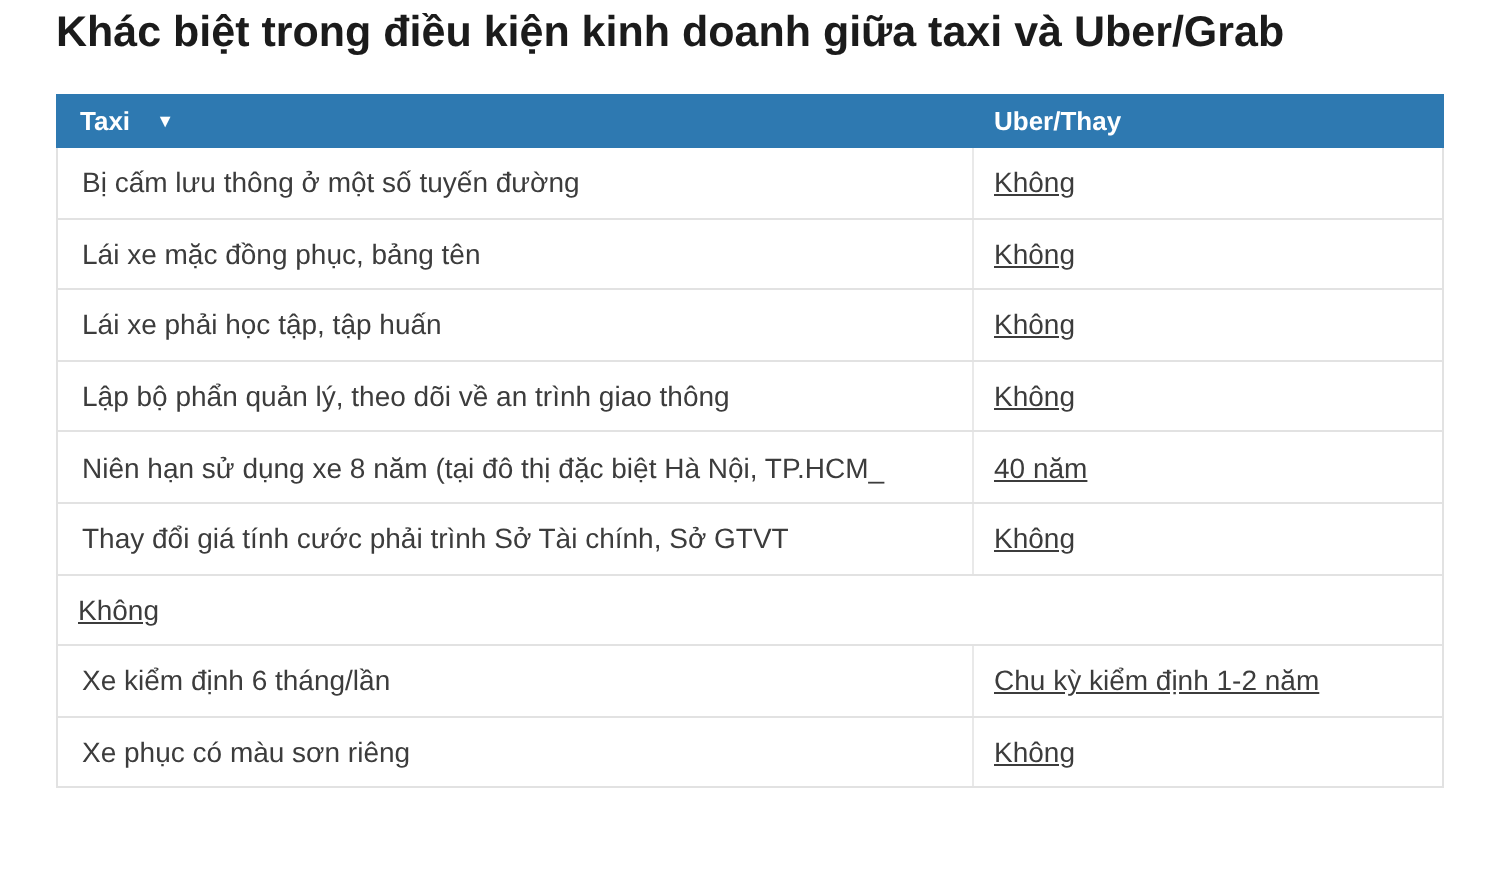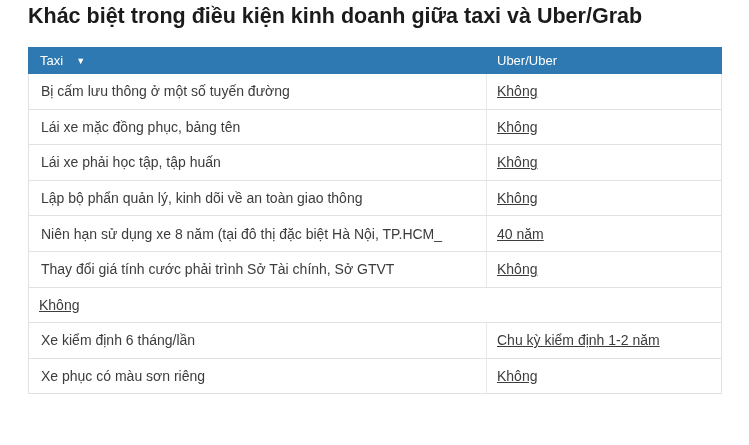--- a/index.html
+++ b/index.html
@@ -30,21 +30,21 @@
     top: 47px;
     width: 694px;
   }
   .thead {
     display: flex;
     align-items: center;
     height: 27px;
     background: var(--header-bg, #2e79b1);
     color: var(--header-text, #ffffff);
     font-size: 13px;
-    font-weight: normal;
+    font-weight: bold;
   }
   .th {
     box-sizing: border-box;
     display: flex;
     align-items: center;
     cursor: pointer;
   }
   .th-taxi  { flex: 0 0 459px; padding-left: 12px; }
   .th-uber  { flex: 1 1 auto;  padding-left: 10px; }
   .sort-icon {
@@ -92,39 +92,39 @@
 <h1 class="page-title">Khác biệt trong điều kiện kinh doanh giữa taxi và Uber/Grab</h1>
 
 <div class="table-wrap">
 
   <div class="thead">
     <div class="th th-taxi">
       <span>Taxi</span>
       <span class="sort-icon">▼</span>
     </div>
     <div class="th th-uber">
-      <span>Uber/Uber</span>
+      <span>Uber/Thay</span>
     </div>
   </div>
 
   <div class="tbody">
     <div class="trow">
       <div class="cell cell-taxi">Bị cấm lưu thông ở một số tuyến đường</div>
       <div class="cell cell-uber">Không</div>
     </div>
     <div class="trow">
       <div class="cell cell-taxi">Lái xe mặc đồng phục, bảng tên</div>
       <div class="cell cell-uber">Không</div>
     </div>
     <div class="trow">
       <div class="cell cell-taxi">Lái xe phải học tập, tập huấn</div>
       <div class="cell cell-uber">Không</div>
     </div>
     <div class="trow">
-      <div class="cell cell-taxi">Lập bộ phẩn quản lý, kinh dõi về an toàn giao thông</div>
+      <div class="cell cell-taxi">Lập bộ phẩn quản lý, theo dõi về an trình giao thông</div>
       <div class="cell cell-uber">Không</div>
     </div>
     <div class="trow">
       <div class="cell cell-taxi">Niên hạn sử dụng xe 8 năm (tại đô thị đặc biệt Hà Nội, TP.HCM_</div>
       <div class="cell cell-uber">40 năm</div>
     </div>
     <div class="trow">
       <div class="cell cell-taxi">Thay đổi giá tính cước phải trình Sở Tài chính, Sở GTVT</div>
       <div class="cell cell-uber">Không</div>
     </div>

